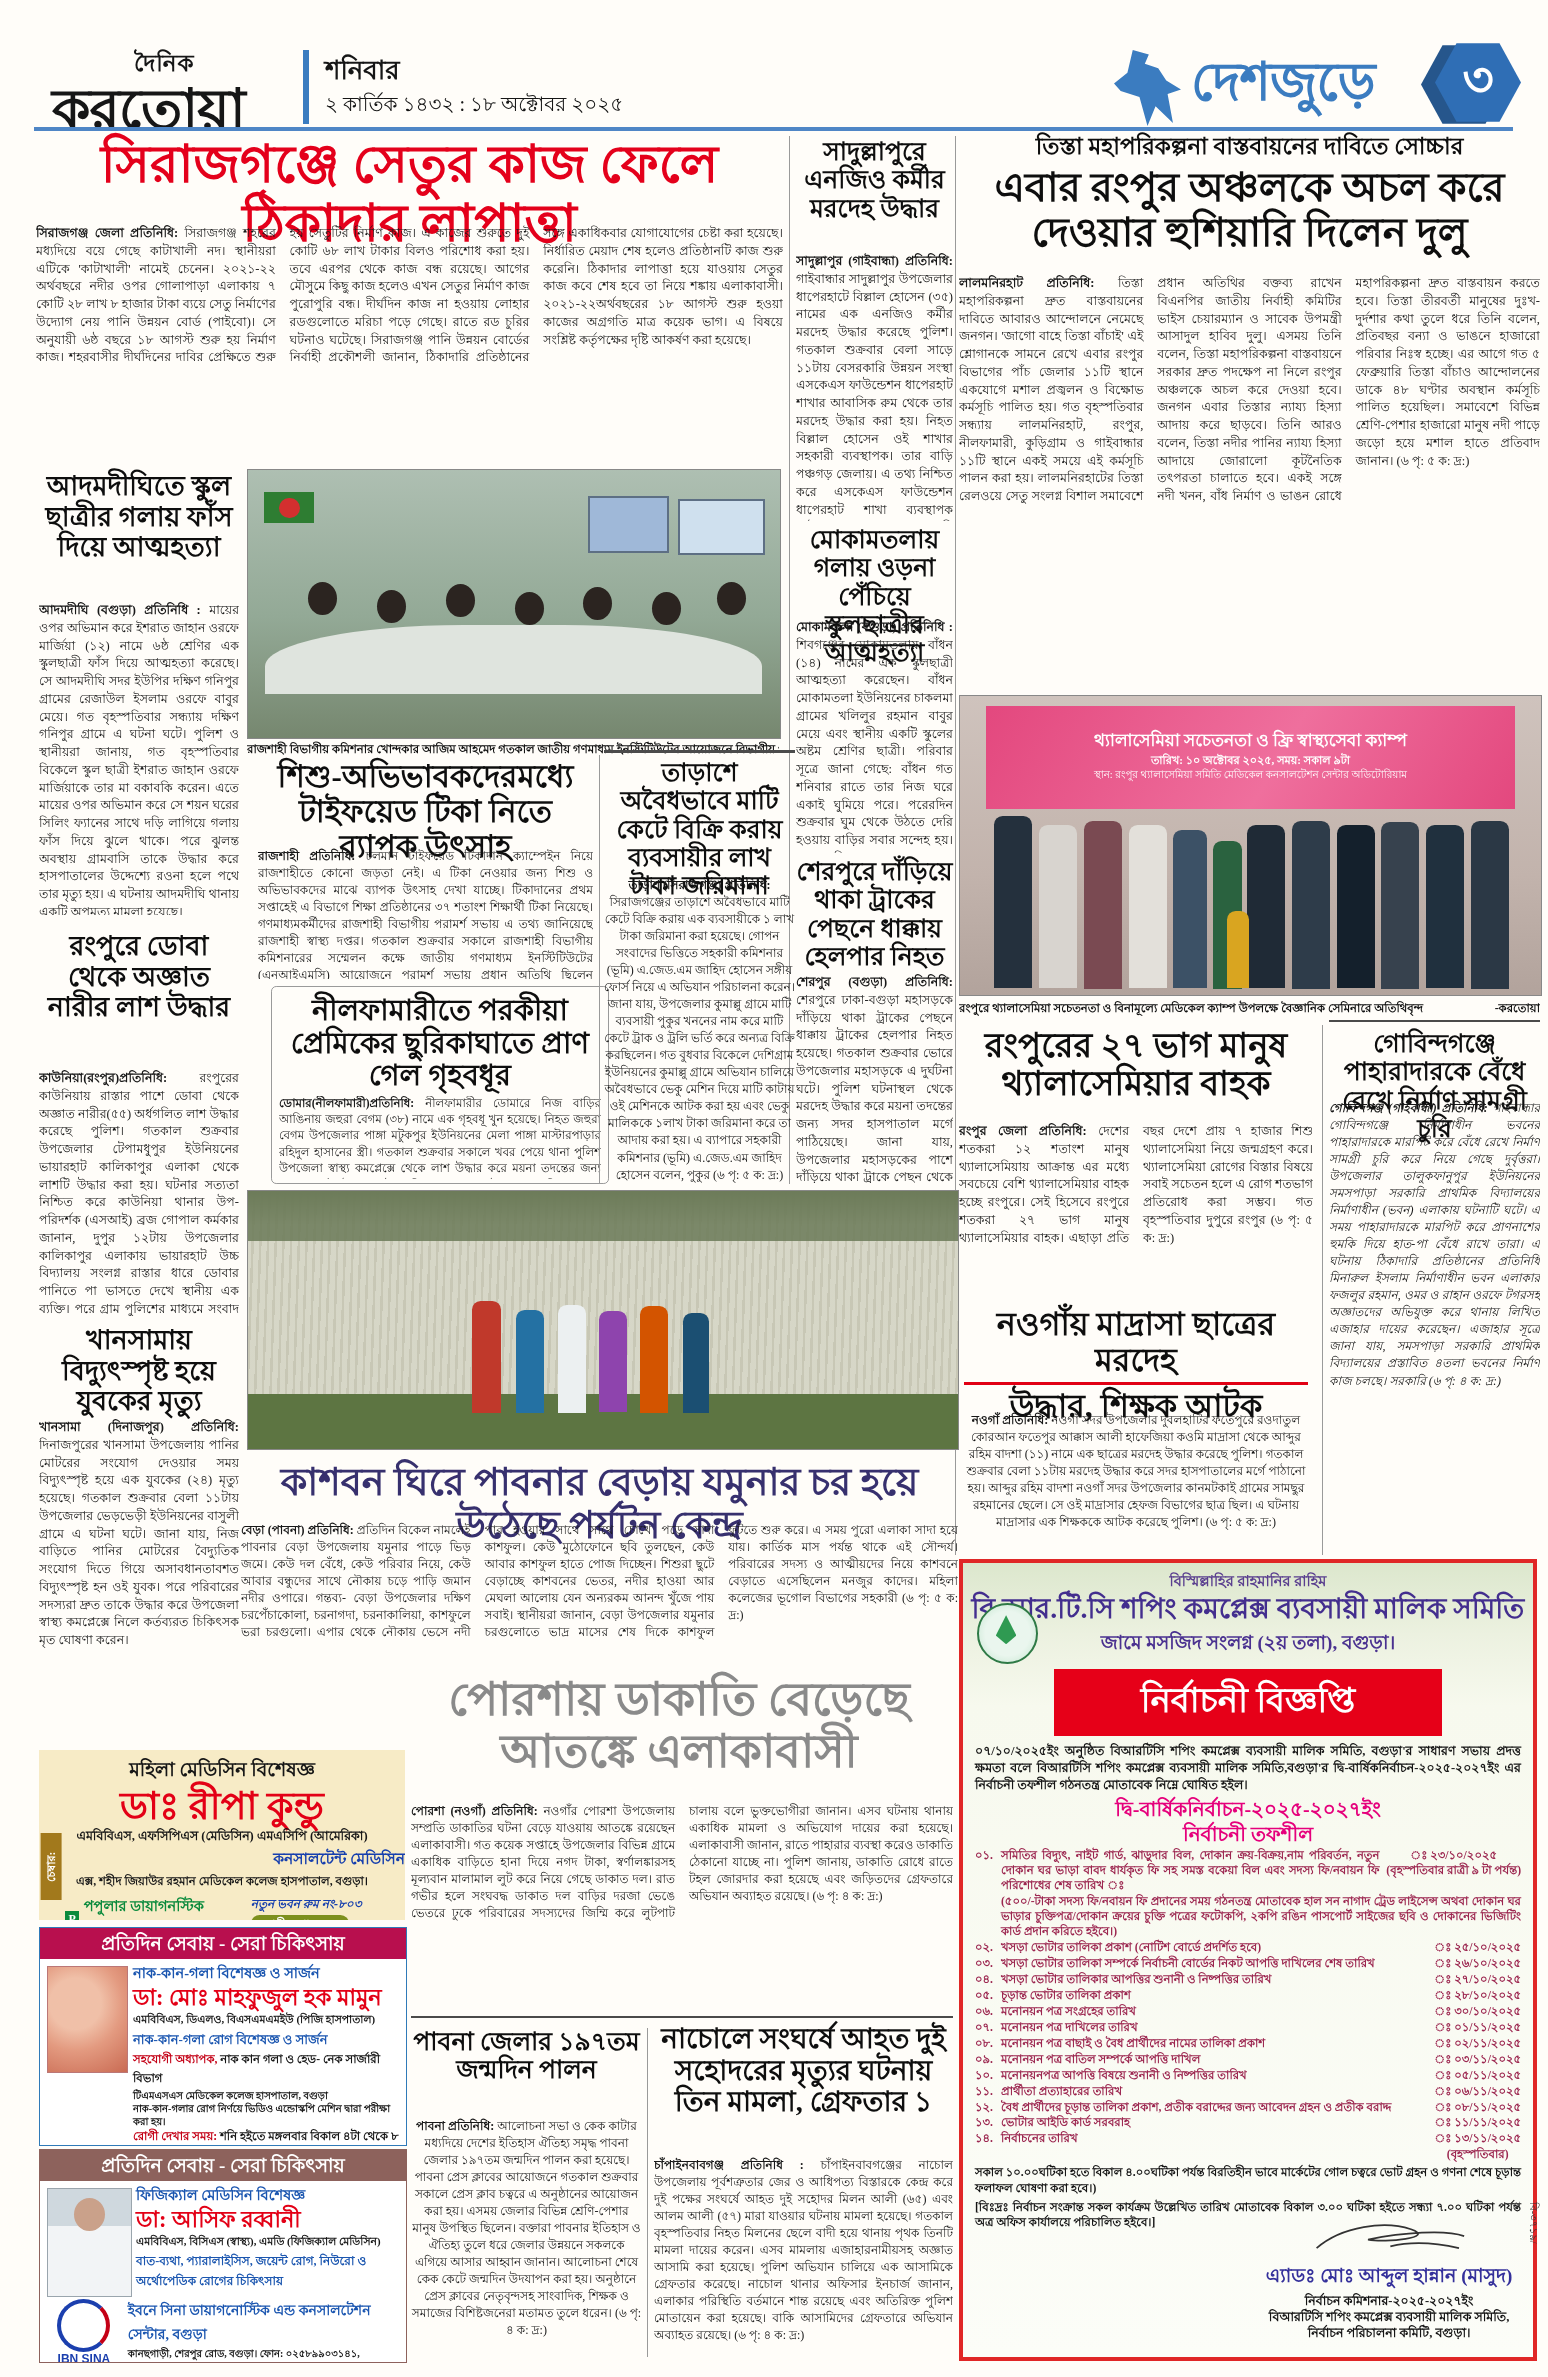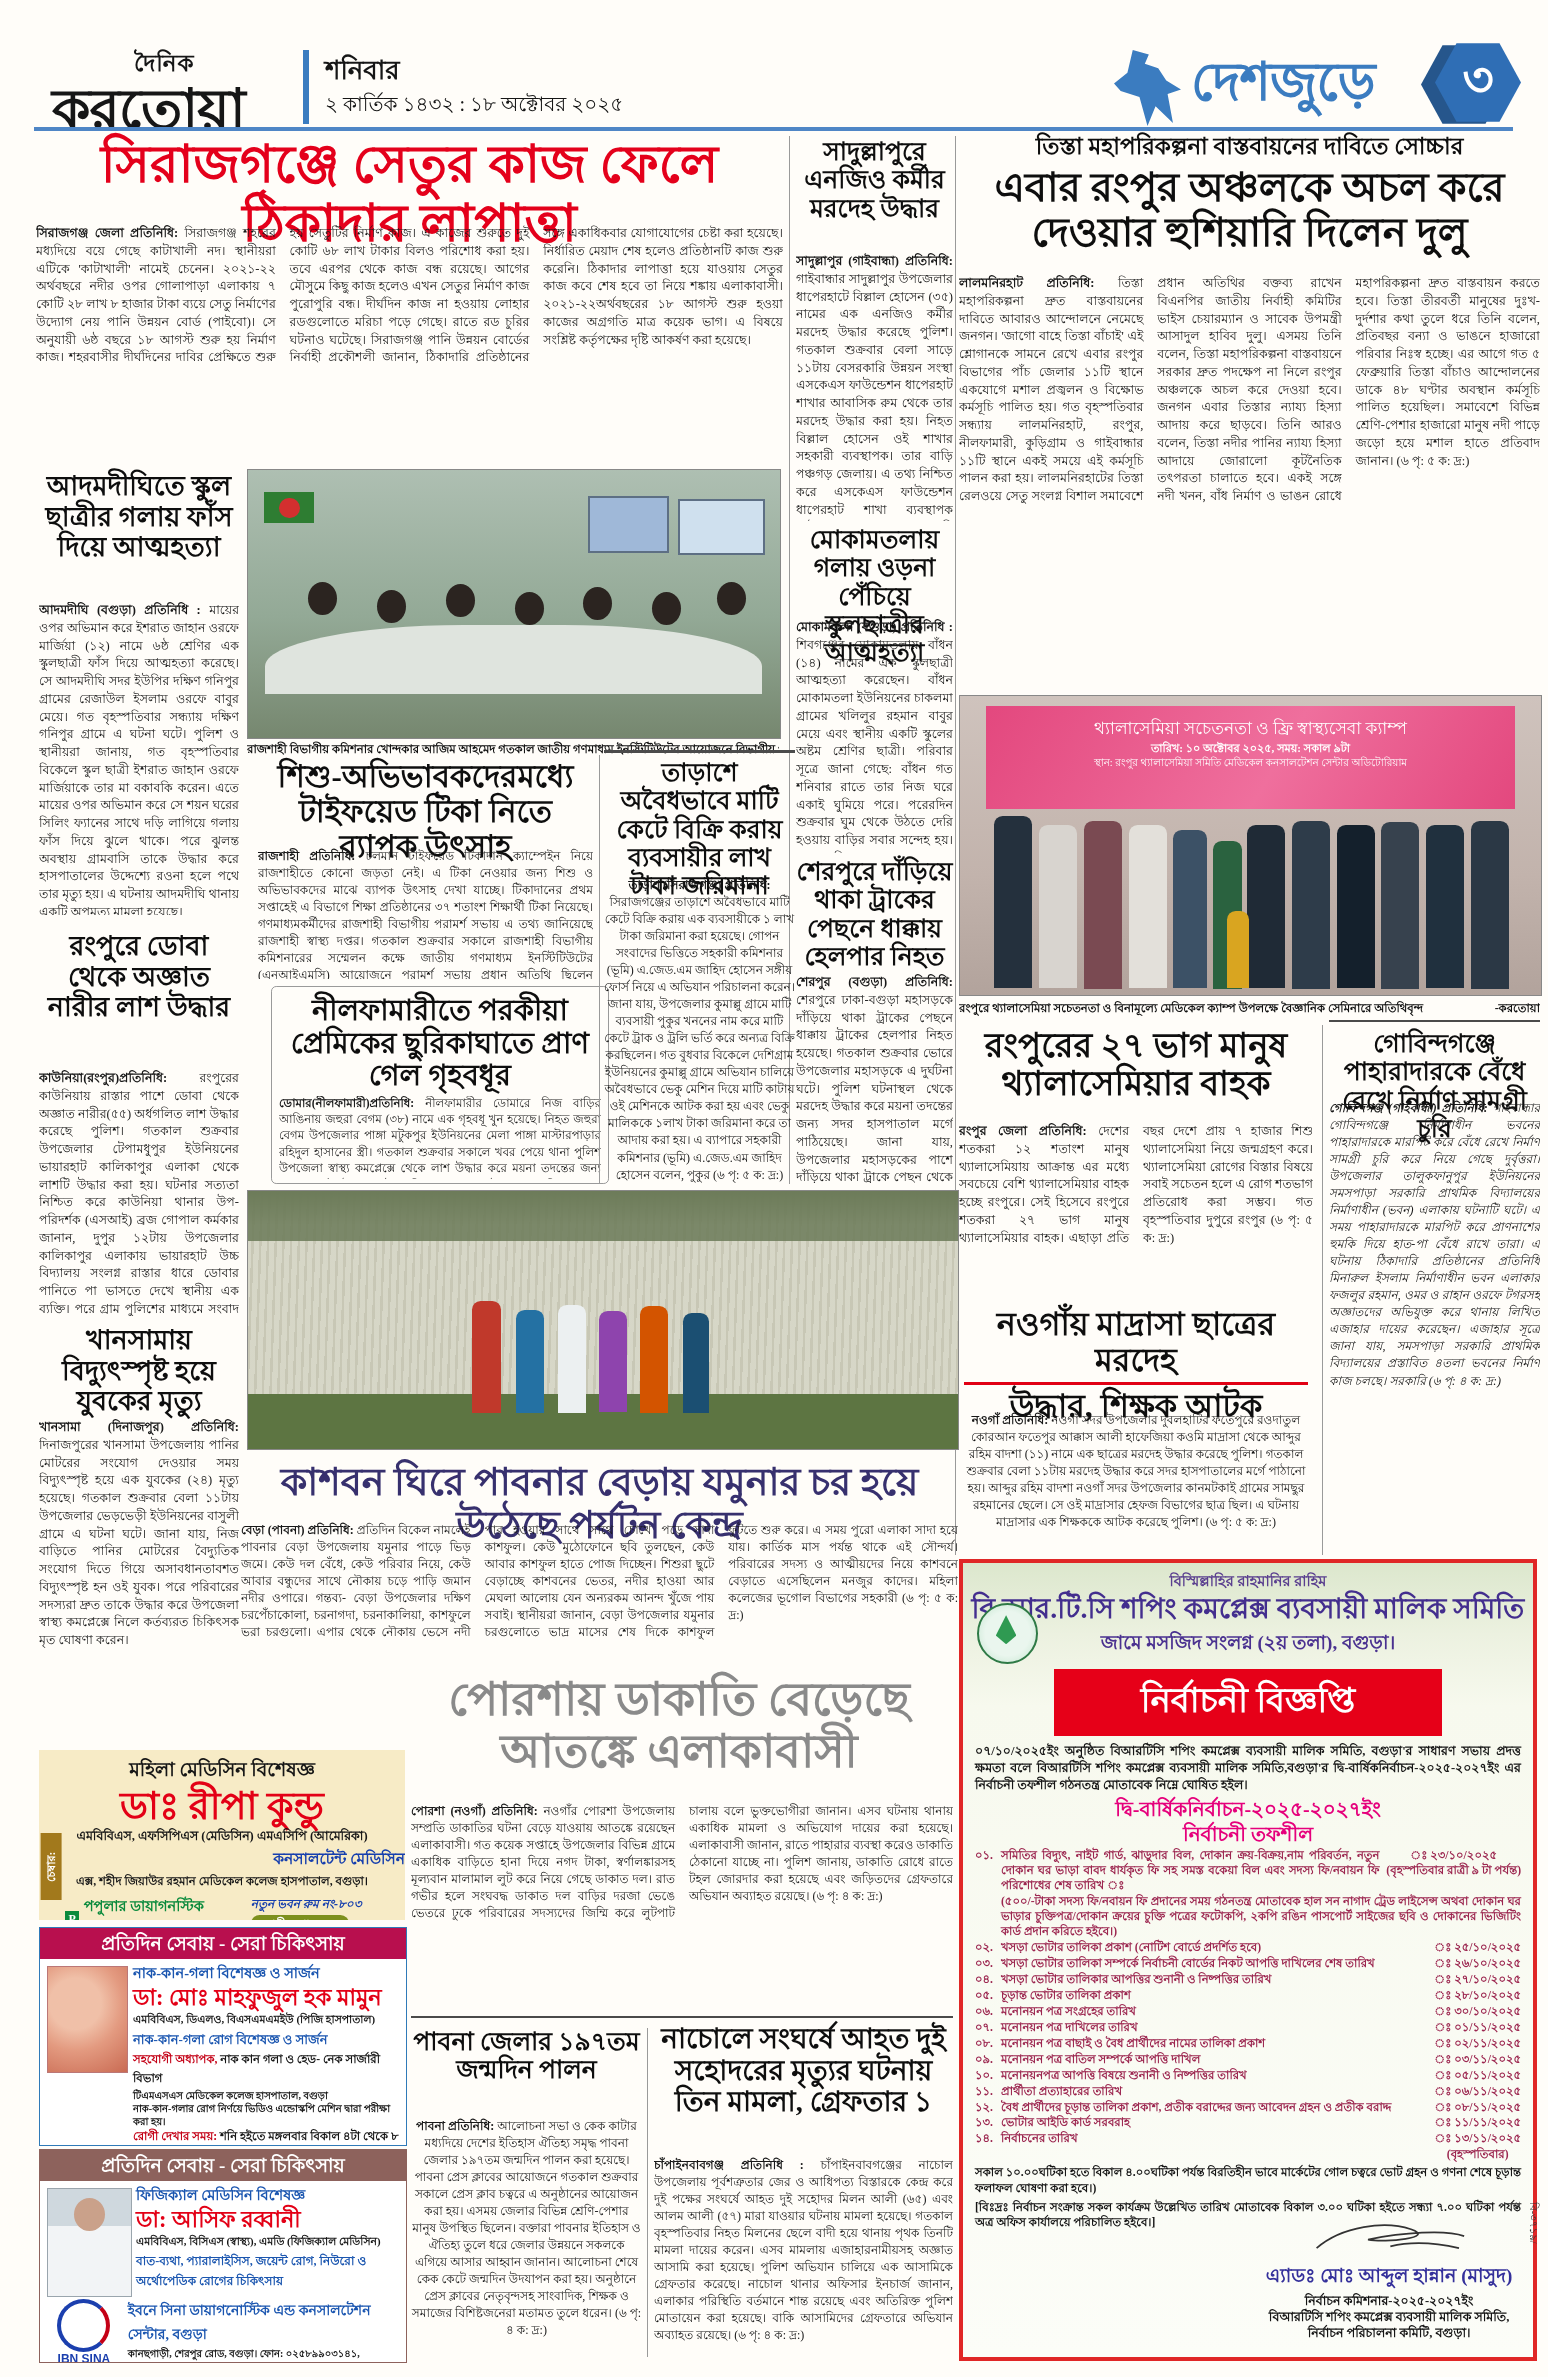--- a/index.html
+++ b/index.html
@@ -152,21 +152,21 @@
 
   <div class="abs hl" style="left:959px;top:134px;width:581px;font-size:23px;font-weight:600;">তিস্তা মহাপরিকল্পনা বাস্তবায়নের দাবিতে সোচ্চার</div>
   <div class="abs hl" style="left:959px;top:165px;width:581px;font-size:40px;">এবার রংপুর অঞ্চলকে অচল করে দেওয়ার হুশিয়ারি দিলেন দুলু</div>
   <div class="abs bd c3" style="left:959px;top:275px;width:581px;height:411px;">
     <span class="by">লালমনিরহাট প্রতিনিধি:</span>
     <span>তিস্তা মহাপরিকল্পনা দ্রুত বাস্তবায়নের দাবিতে আবারও আন্দোলনে নেমেছে জনগন। 'জাগো বাহে তিস্তা বাঁচাই' এই শ্লোগানকে সামনে রেখে এবার রংপুর বিভাগের পাঁচ জেলার ১১টি স্থানে একযোগে মশাল প্রজ্বলন ও বিক্ষোভ কর্মসূচি পালিত হয়। গত বৃহস্পতিবার সন্ধ্যায় লালমনিরহাট, রংপুর, নীলফামারী, কুড়িগ্রাম ও গাইবান্ধার ১১টি স্থানে একই সময়ে এই কর্মসূচি পালন করা হয়। লালমনিরহাটের তিস্তা রেলওয়ে সেতু সংলগ্ন বিশাল সমাবেশে প্রধান অতিথির বক্তব্য রাখেন বিএনপির জাতীয় নির্বাহী কমিটির ভাইস চেয়ারম্যান ও সাবেক উপমন্ত্রী আসাদুল হাবিব দুলু। এসময় তিনি বলেন, তিস্তা মহাপরিকল্পনা বাস্তবায়নে সরকার দ্রুত পদক্ষেপ না নিলে রংপুর অঞ্চলকে অচল করে দেওয়া হবে। জনগন এবার তিস্তার ন্যায্য হিস্যা আদায় করে ছাড়বে। তিনি আরও বলেন, তিস্তা নদীর পানির ন্যায্য হিস্যা আদায়ে জোরালো কূটনৈতিক তৎপরতা চালাতে হবে। একই সঙ্গে নদী খনন, বাঁধ নির্মাণ ও ভাঙন রোধে মহাপরিকল্পনা দ্রুত বাস্তবায়ন করতে হবে। তিস্তা তীরবর্তী মানুষের দুঃখ-দুর্দশার কথা তুলে ধরে তিনি বলেন, প্রতিবছর বন্যা ও ভাঙনে হাজারো পরিবার নিঃস্ব হচ্ছে। এর আগে গত ৫ ফেব্রুয়ারি তিস্তা বাঁচাও আন্দোলনের ডাকে ৪৮ ঘণ্টার অবস্থান কর্মসূচি পালিত হয়েছিল। সমাবেশে বিভিন্ন শ্রেণি-পেশার হাজারো মানুষ নদী পাড়ে জড়ো হয়ে মশাল হাতে প্রতিবাদ জানান। (৬ পৃ: ৫ ক: দ্র:)</span>
   </div>
 
   <div class="abs photo" style="left:959px;top:695px;width:581px;height:299px;background:linear-gradient(180deg,#cfc3bd 0,#c2b3ac 60%,#b2a39c 100%);">
     <div class="banner" style="left:26px;top:10.3px;width:529px;height:103px;">
-      <div style="font-size:17px;font-weight:400;margin-top:12px;">থ্যালাসেমিয়া সচেতনতা ও ফ্রি স্বাস্থ্যসেবা ক্যাম্প</div>
+      <div style="font-size:17px;font-weight:700;margin-top:24px;">থ্যালাসেমিয়া সচেতনতা ও ফ্রি স্বাস্থ্যসেবা ক্যাম্প</div>
       <div style="font-size:11.2px;font-weight:bold;">তারিখ: ১০ অক্টোবর ২০২৫, সময়: সকাল ৯টা</div>
       <div style="font-size:10.3px;">স্থান: রংপুর থ্যালাসেমিয়া সমিতি মেডিকেল কনসালটেশন সেন্টার অডিটোরিয়াম</div>
     </div>
     <div class="fig" style="left:34px;top:120px;width:38px;height:172px;background:#24303d;"></div>
     <div class="fig" style="left:79px;top:129px;width:38px;height:163px;background:#d8d4cf;"></div>
     <div class="fig" style="left:124px;top:125px;width:38px;height:168px;background:#7a4a52;"></div>
     <div class="fig" style="left:169px;top:129px;width:38px;height:163px;background:#e3e0da;"></div>
     <div class="fig" style="left:213px;top:134px;width:34px;height:158px;background:#3c5166;"></div>
     <div class="fig" style="left:253px;top:145px;width:29px;height:148px;background:#2a623f;"></div>
     <div class="fig" style="left:287px;top:129px;width:38px;height:163px;background:#1f2a36;"></div>

